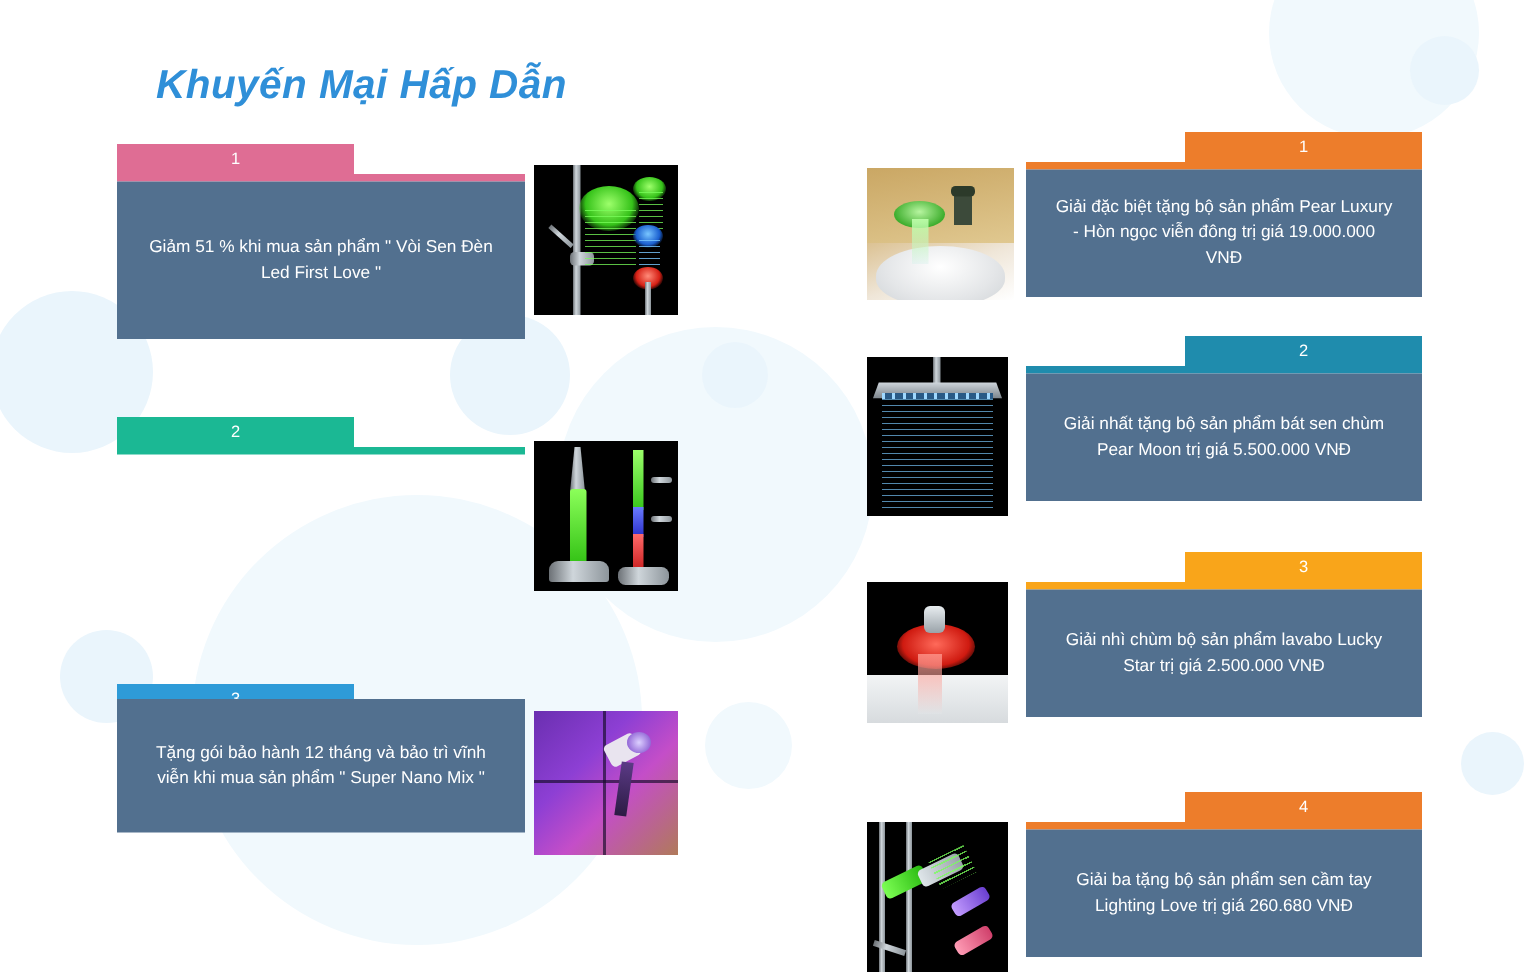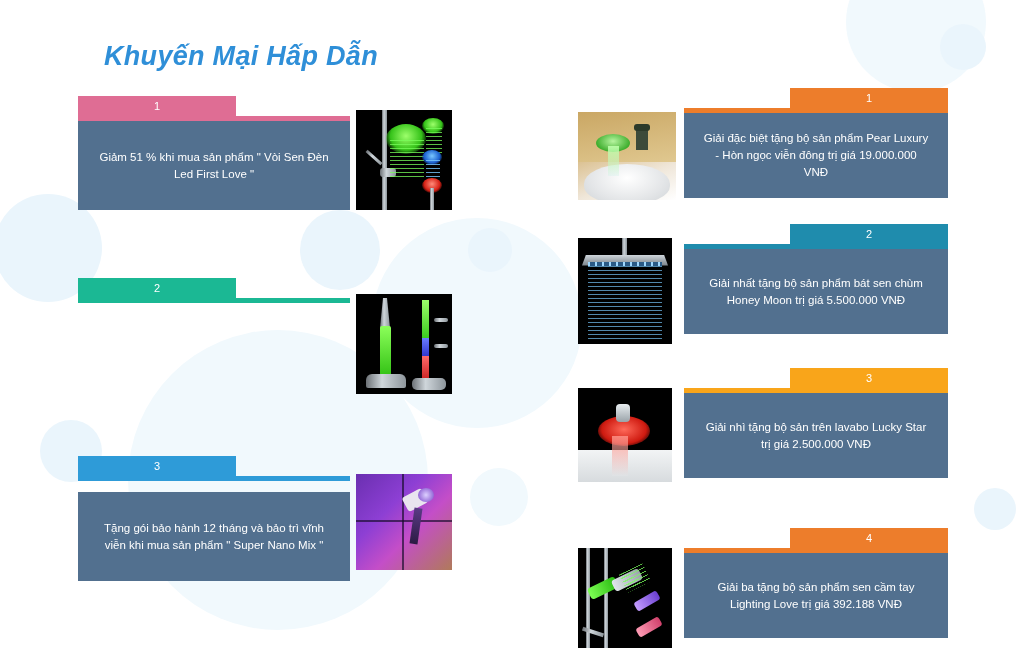--- a/index.html
+++ b/index.html
@@ -84,31 +84,31 @@
     background: #000000;
     z-index: 4;
   }
   .photo i { position: absolute; display: block; }
 
   
   
   #l1 { left: 78px; top: 96px; width: 272px; height: 114px; }
   #l1 .card-head { left: 0;  top: 0;  width: 158px; background: #df6d94; }
   #l1 .card-rule { left: 0;  top: 20px; width: 272px; background: #df6d94; }
-  #l1 .card-body { left: 0;  top: 25px; width: 272px; height: 89px; }
+  #l1 .card-body { left: 0;  top: 25px; width: 272px; height: 105px; }
   
   #l2 { left: 78px; top: 278px; width: 272px; height: 114px; }
   #l2 .card-head { left: 0;  top: 0;  width: 158px; background: #1bb894; }
   #l2 .card-rule { left: 0;  top: 20px; width: 272px; background: #1bb894; }
   #l2 .card-body { left: 0;  top: 25px; width: 272px; height: 89px; }
   
   #l3 { left: 78px; top: 456px; width: 272px; height: 114px; }
   #l3 .card-head { left: 0;  top: 0;  width: 158px; background: #2e9bd8; }
   #l3 .card-rule { left: 0;  top: 20px; width: 272px; background: #2e9bd8; }
-  #l3 .card-body { left: 0;  top: 36px; width: 272px; height: 89px; }
+  #l3 .card-body { left: 0;  top: 10px; width: 272px; height: 89px; }
 
   #lp1 { left: 356px; top: 110px; width: 96px; height: 100px; }
   #lp2 { left: 356px; top: 294px; width: 96px; height: 100px; }
   #lp3 { left: 356px; top: 474px; width: 96px; height: 96px; }
 
   
   #r1 { left: 684px; top: 88px; width: 264px; height: 110px; }
   #r1 .card-head { left: 106px; top: 0;  width: 158px; background: #ed7d2b; }
   #r1 .card-rule { left: 0;   top: 20px; width: 264px; background: #ed7d2b; }
   #r1 .card-body { left: 0;   top: 25px; width: 264px; height: 85px; }
@@ -229,37 +229,37 @@
     <div class="card-rule" style="background: rgb(237, 125, 43);"></div>
     <div class="card-body" style="background: rgb(82, 112, 143);">
       <span class="card-text">Giải đặc biệt tặng bộ sản phẩm Pear Luxury - Hòn ngọc viễn đông trị giá 19.000.000 VNĐ</span>
     </div>
   </div>
 
   <div class="card" id="r2">
     <div class="card-head" style="background: rgb(31, 140, 173);">2</div>
     <div class="card-rule" style="background: rgb(31, 140, 173);"></div>
     <div class="card-body" style="background: rgb(82, 112, 143);">
-      <span class="card-text">Giải nhất tặng bộ sản phẩm bát sen chùm Honey Moon trị giá 5.500.000 VNĐ</span>
+      <span class="card-text">Giải nhất tặng bộ sản phẩm bát sen chùm Pear Moon trị giá 5.500.000 VNĐ</span>
     </div>
   </div>
 
   <div class="card" id="r3">
     <div class="card-head" style="background: rgb(249, 165, 26);">3</div>
     <div class="card-rule" style="background: rgb(249, 165, 26);"></div>
     <div class="card-body" style="background: rgb(82, 112, 143);">
-      <span class="card-text">Giải nhì tặng bộ sản trên lavabo Lucky Star trị giá 2.500.000 VNĐ</span>
+      <span class="card-text">Giải nhì chùm bộ sản phẩm lavabo Lucky Star trị giá 2.500.000 VNĐ</span>
     </div>
   </div>
 
   <div class="card" id="r4">
     <div class="card-head" style="background: rgb(237, 125, 43);">4</div>
     <div class="card-rule" style="background: rgb(237, 125, 43);"></div>
     <div class="card-body" style="background: rgb(82, 112, 143);">
-      <span class="card-text">Giải ba tặng bộ sản phẩm sen cầm tay Lighting Love trị giá 392.188 VNĐ</span>
+      <span class="card-text">Giải ba tặng bộ sản phẩm sen cầm tay Lighting Love trị giá 260.680 VNĐ</span>
     </div>
   </div>
 
   <div class="photo scene-sink" id="rp1">
     <i style="left:0;  top:0;   width:98px; height:50px; background:linear-gradient(170deg,#caa764,#e0c890);"></i>
     <i class="basin" style="left:6px; top:52px; width:86px; height:40px;"></i>
     <i style="left:18px; top:22px; width:34px; height:18px; background:radial-gradient(ellipse at 50% 40%,#b7f5a0,#3fae2e 70%); border-radius:50%;"></i>
     <i style="left:30px; top:34px; width:11px; height:30px; background:linear-gradient(180deg,rgba(190,255,170,.9),rgba(210,240,235,.35));"></i>
     <i style="left:58px; top:16px; width:12px; height:22px; background:#3c4a3a; border-radius:3px 3px 0 0;"></i>
     <i style="left:56px; top:12px; width:16px; height:7px; background:#2c3a2a; border-radius:3px;"></i>

